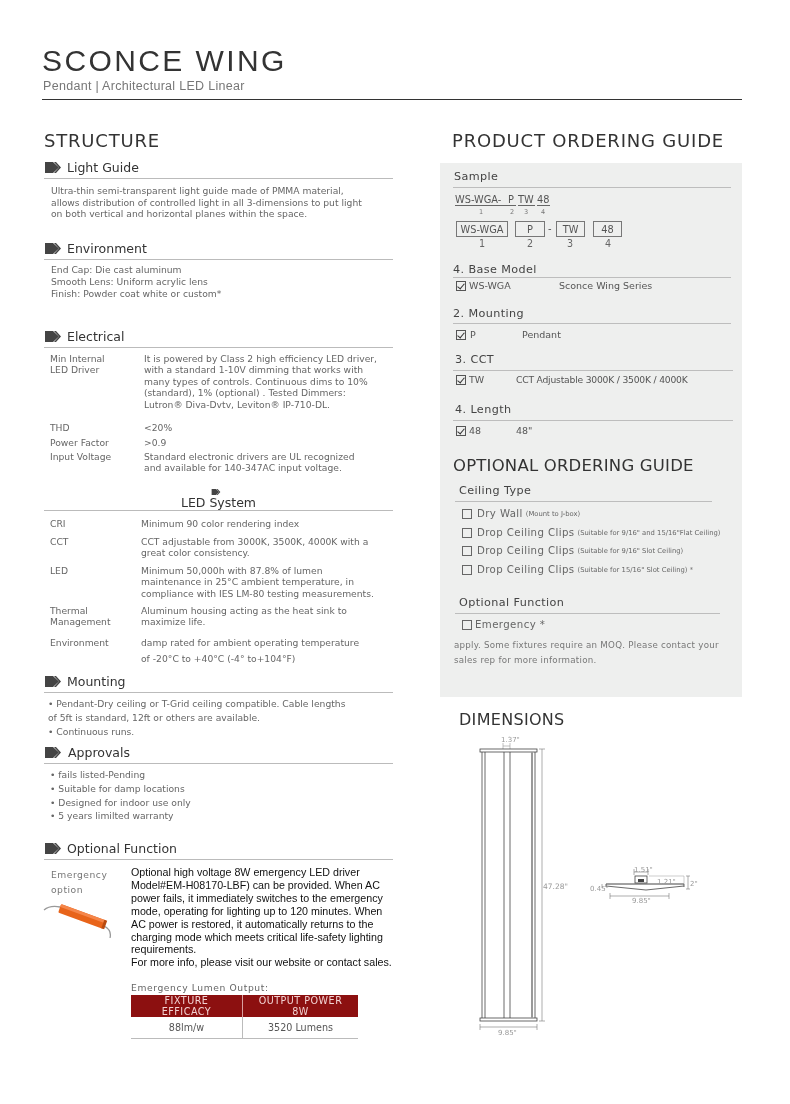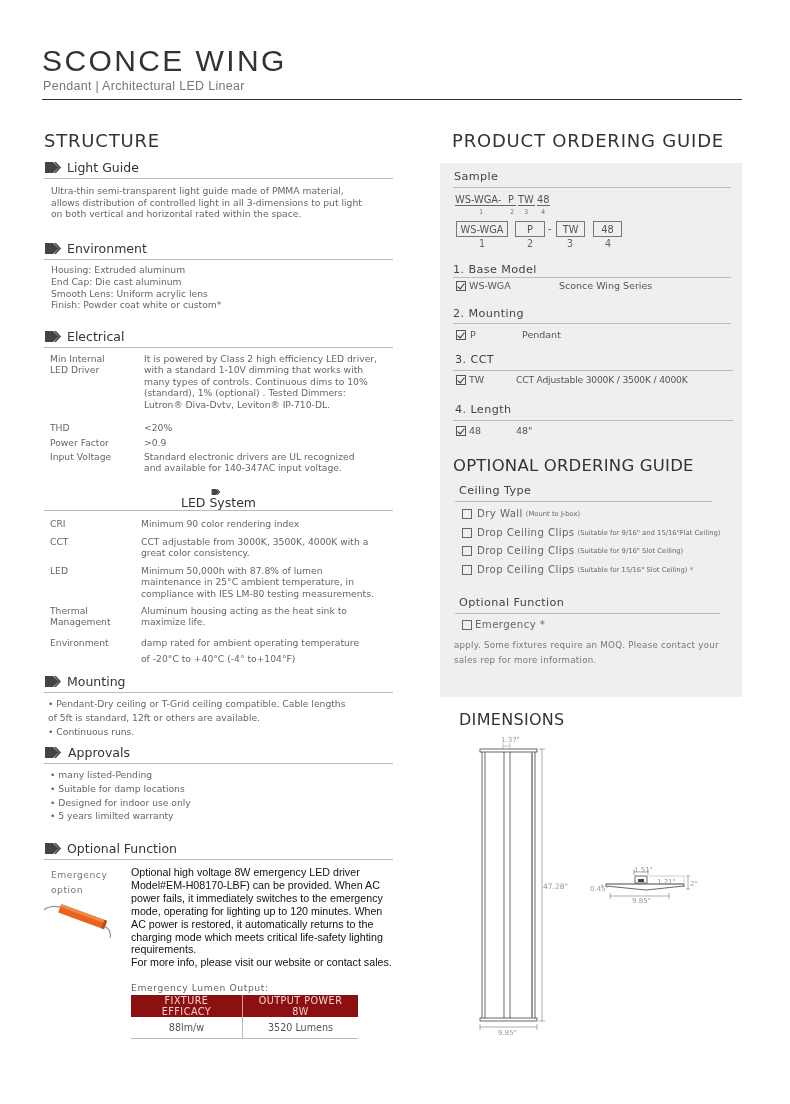--- a/index.html
+++ b/index.html
@@ -66,32 +66,31 @@
 <div class="abs sec-head" style="top:157px;">
   <svg class="arrow" viewBox="0 0 16 11">
       <path d="M0 0 L8 0 L14 5.5 L8 11 L0 11 Z" fill="#444"></path>
       <path d="M9 0 L11 0 L16 5.5 L11 11 L9 11 L14 5.5 Z" fill="#444"></path>
     </svg>
   <span class="lbl">Light Guide</span>
 </div>
 <div class="abs para" style="top:185px;">
   <div>Ultra-thin semi-transparent light guide made of PMMA material,</div>
   <div>allows distribution of controlled light in all 3-dimensions to put light</div>
-  <div>on both vertical and horizontal rated within the space.</div>
+  <div>on both vertical and horizontal planes within the space.</div>
 </div>
 
 <div class="abs sec-head" style="top:238px;">
   <svg class="arrow" viewBox="0 0 16 11">
       <path d="M0 0 L8 0 L14 5.5 L8 11 L0 11 Z" fill="#444"></path>
       <path d="M9 0 L11 0 L16 5.5 L11 11 L9 11 L14 5.5 Z" fill="#444"></path>
     </svg>
   <span class="lbl">Environment</span>
 </div>
 <div class="abs para" style="top:264px; line-height:11.8px;">
-  <div>Housing: Extruded aluminum</div>
   <div>End Cap: Die cast aluminum</div>
   <div>Smooth Lens: Uniform acrylic lens</div>
   <div>Finish: Powder coat white or custom*</div>
 </div>
 
 <div class="abs sec-head" style="top:326px;">
   <svg class="arrow" viewBox="0 0 16 11">
       <path d="M0 0 L8 0 L14 5.5 L8 11 L0 11 Z" fill="#444"></path>
       <path d="M9 0 L11 0 L16 5.5 L11 11 L9 11 L14 5.5 Z" fill="#444"></path>
     </svg>
@@ -184,21 +183,21 @@
 </div>
 
 <div class="abs sec-head" style="top:742px;">
   <svg class="arrow" viewBox="0 0 16 11">
       <path d="M0 0 L8 0 L14 5.5 L8 11 L0 11 Z" fill="#444"></path>
       <path d="M9 0 L11 0 L16 5.5 L11 11 L9 11 L14 5.5 Z" fill="#444"></path>
     </svg>
   <span class="lbl" style="margin-left:1px;">Approvals</span>
 </div>
 <div class="abs bul" style="left:50px; top:768px;">
-  <div>• many listed-Pending</div>
+  <div>• fails listed-Pending</div>
   <div>• Suitable for damp locations</div>
   <div>• Designed for indoor use only</div>
   <div>• 5 years limilted warranty</div>
 </div>
 
 <div class="abs sec-head" style="top:838px;">
   <svg class="arrow" viewBox="0 0 16 11">
       <path d="M0 0 L8 0 L14 5.5 L8 11 L0 11 Z" fill="#444"></path>
       <path d="M9 0 L11 0 L16 5.5 L11 11 L9 11 L14 5.5 Z" fill="#444"></path>
     </svg>
@@ -263,21 +262,21 @@
 <div class="abs code-box" style="left:456px; top:221px; width:52px;">WS-WGA</div>
 <div class="abs code-box" style="left:515px; top:221px; width:30px;">P</div>
 <div class="abs code-u" style="left:548px; top:223px;">-</div>
 <div class="abs code-box" style="left:556px; top:221px; width:29px;">TW</div>
 <div class="abs code-box" style="left:593px; top:221px; width:29px;">48</div>
 <div class="abs idx" style="left:476px; top:238px; width:12px;">1</div>
 <div class="abs idx" style="left:524px; top:238px; width:12px;">2</div>
 <div class="abs idx" style="left:564px; top:238px; width:12px;">3</div>
 <div class="abs idx" style="left:602px; top:238px; width:12px;">4</div>
 
-<div class="abs rp-h" style="left:453px; top:263px;">1. Base Model</div>
+<div class="abs rp-h" style="left:453px; top:263px;">4. Base Model</div>
 <div class="abs rp-line" style="left:453px; top:277px; width:278px;"></div>
 <div class="abs rp-row" style="left:456px; top:280px;">
   <span class="cb on"></span>
   <span style="width:80px;">WS-WGA</span>
   <span style="margin-left:10px;">Sconce Wing Series</span>
 </div>
 
 <div class="abs rp-h" style="left:453px; top:307px;">2. Mounting</div>
 <div class="abs rp-line" style="left:453px; top:323px; width:278px;"></div>
 <div class="abs rp-row" style="left:456px; top:329px;">

